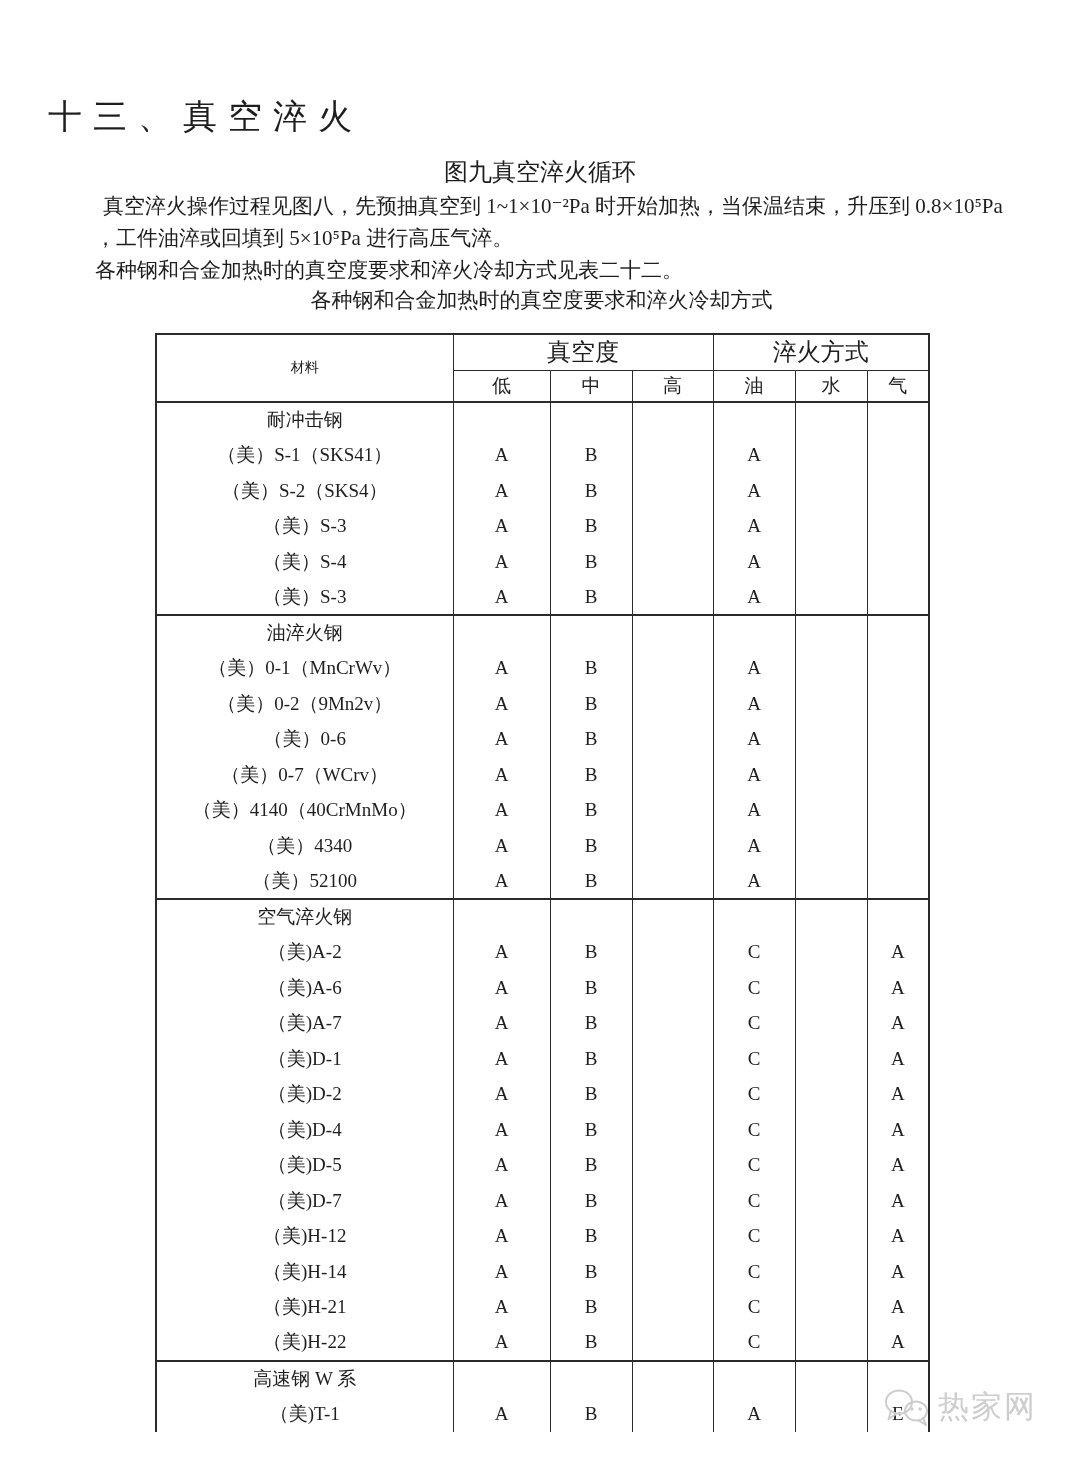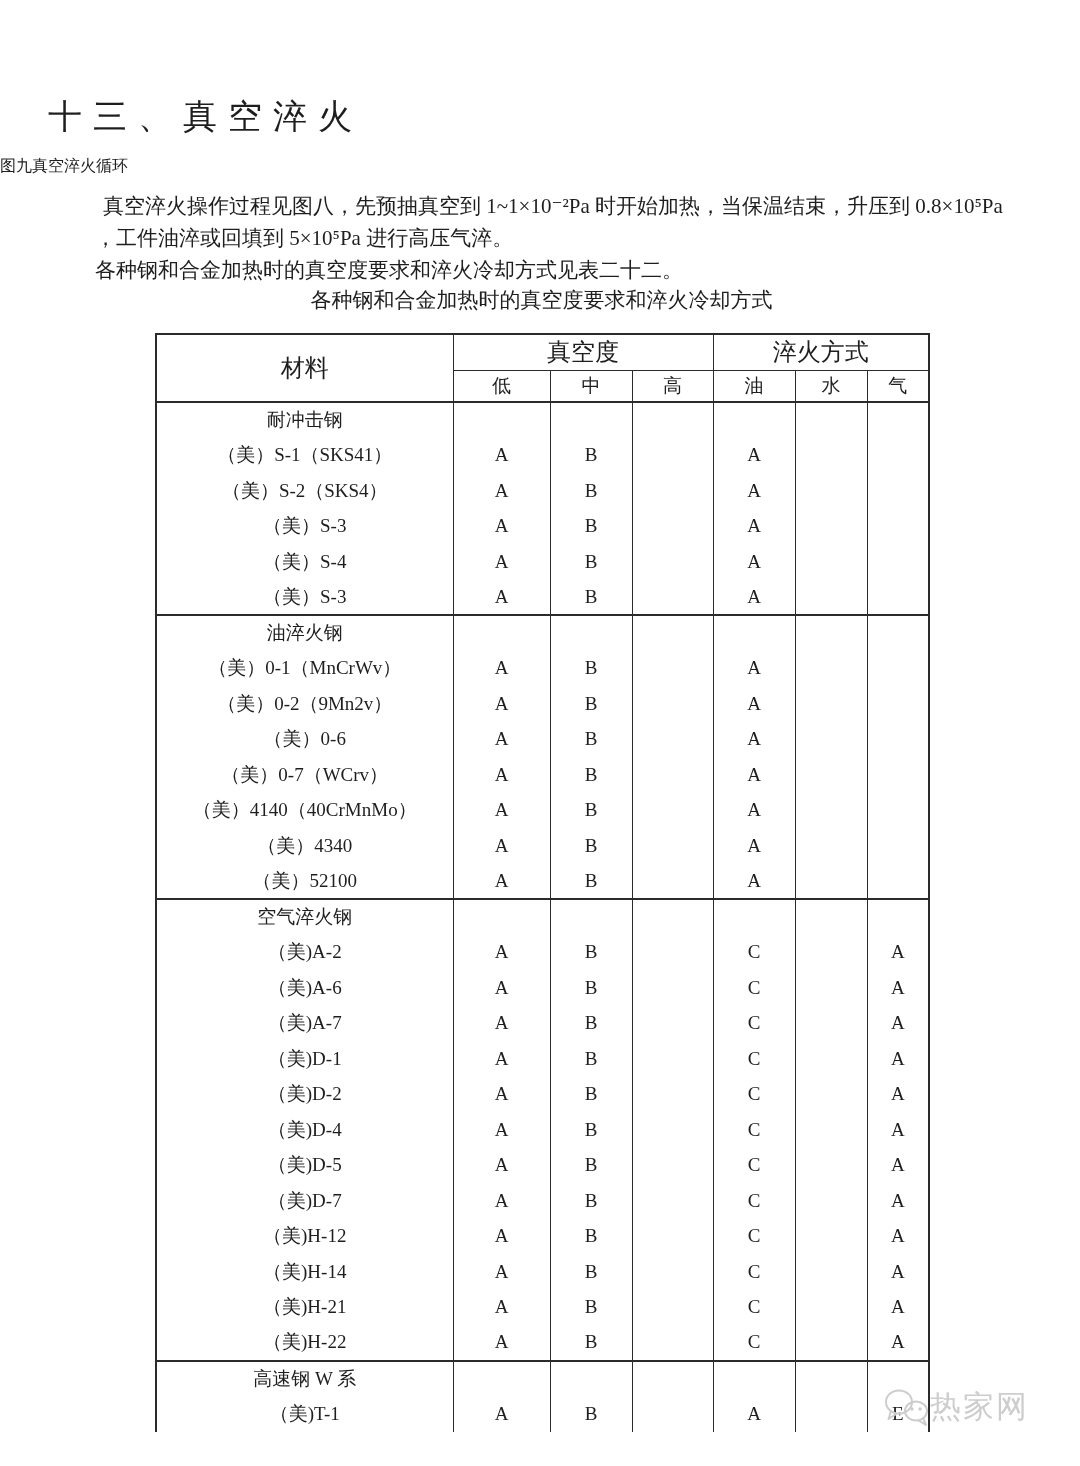--- a/index.html
+++ b/index.html
@@ -20,22 +20,22 @@
     font-size: 34px;
     font-weight: 400;
     letter-spacing: 11px;
     white-space: nowrap;
   }
   .fig-caption {
     position: absolute;
     left: 0;
     top: 156px;
     width: 100%;
-    text-align: left;
-    font-size: 16px;
+    text-align: center;
+    font-size: 24px;
     white-space: nowrap;
   }
   .paragraphs {
     position: absolute;
     left: 95px;
     top: 190px;
     width: 950px;
     font-size: 21px;
   }
   .para-line {
@@ -71,30 +71,30 @@
     font-weight: normal;
     font-size: 19px;
     padding: 0;
     overflow: hidden;
     white-space: nowrap;
   }
   .data-table thead tr.group-row { height: 36px; }
   .data-table thead tr.sub-row { height: 32px; }
   .data-table thead { border-bottom: 2px solid var(--line, #2b2b2b); }
   .data-table th.span-head { border-bottom: 1px solid var(--line, #2b2b2b); font-size: 24px; }
-  .data-table th.material-head { font-size: 24px; margin-top: 29px; }
+  .data-table th.material-head { font-size: 14px; margin-top: 29px; }
   .data-table tbody tr { height: 35.5px; }
   .data-table tbody tr.section-start td { border-top: 2px solid var(--line, #2b2b2b); }
   .watermark {
     position: absolute;
     left: 884px;
     top: 1386px;
     display: flex;
     align-items: flex-start;
-    gap: 0;
+    gap: 8px;
     color: var(--wm, #cdcdcd);
     font-size: 31px;
     letter-spacing: 2px;
     white-space: nowrap;
   }
 </style>
 </head>
 <body>
 
 <div class="page" style="--paper: #ffffff; --ink: #1e1e1e; --line: #2b2b2b; --wm: #cdcdcd;">

